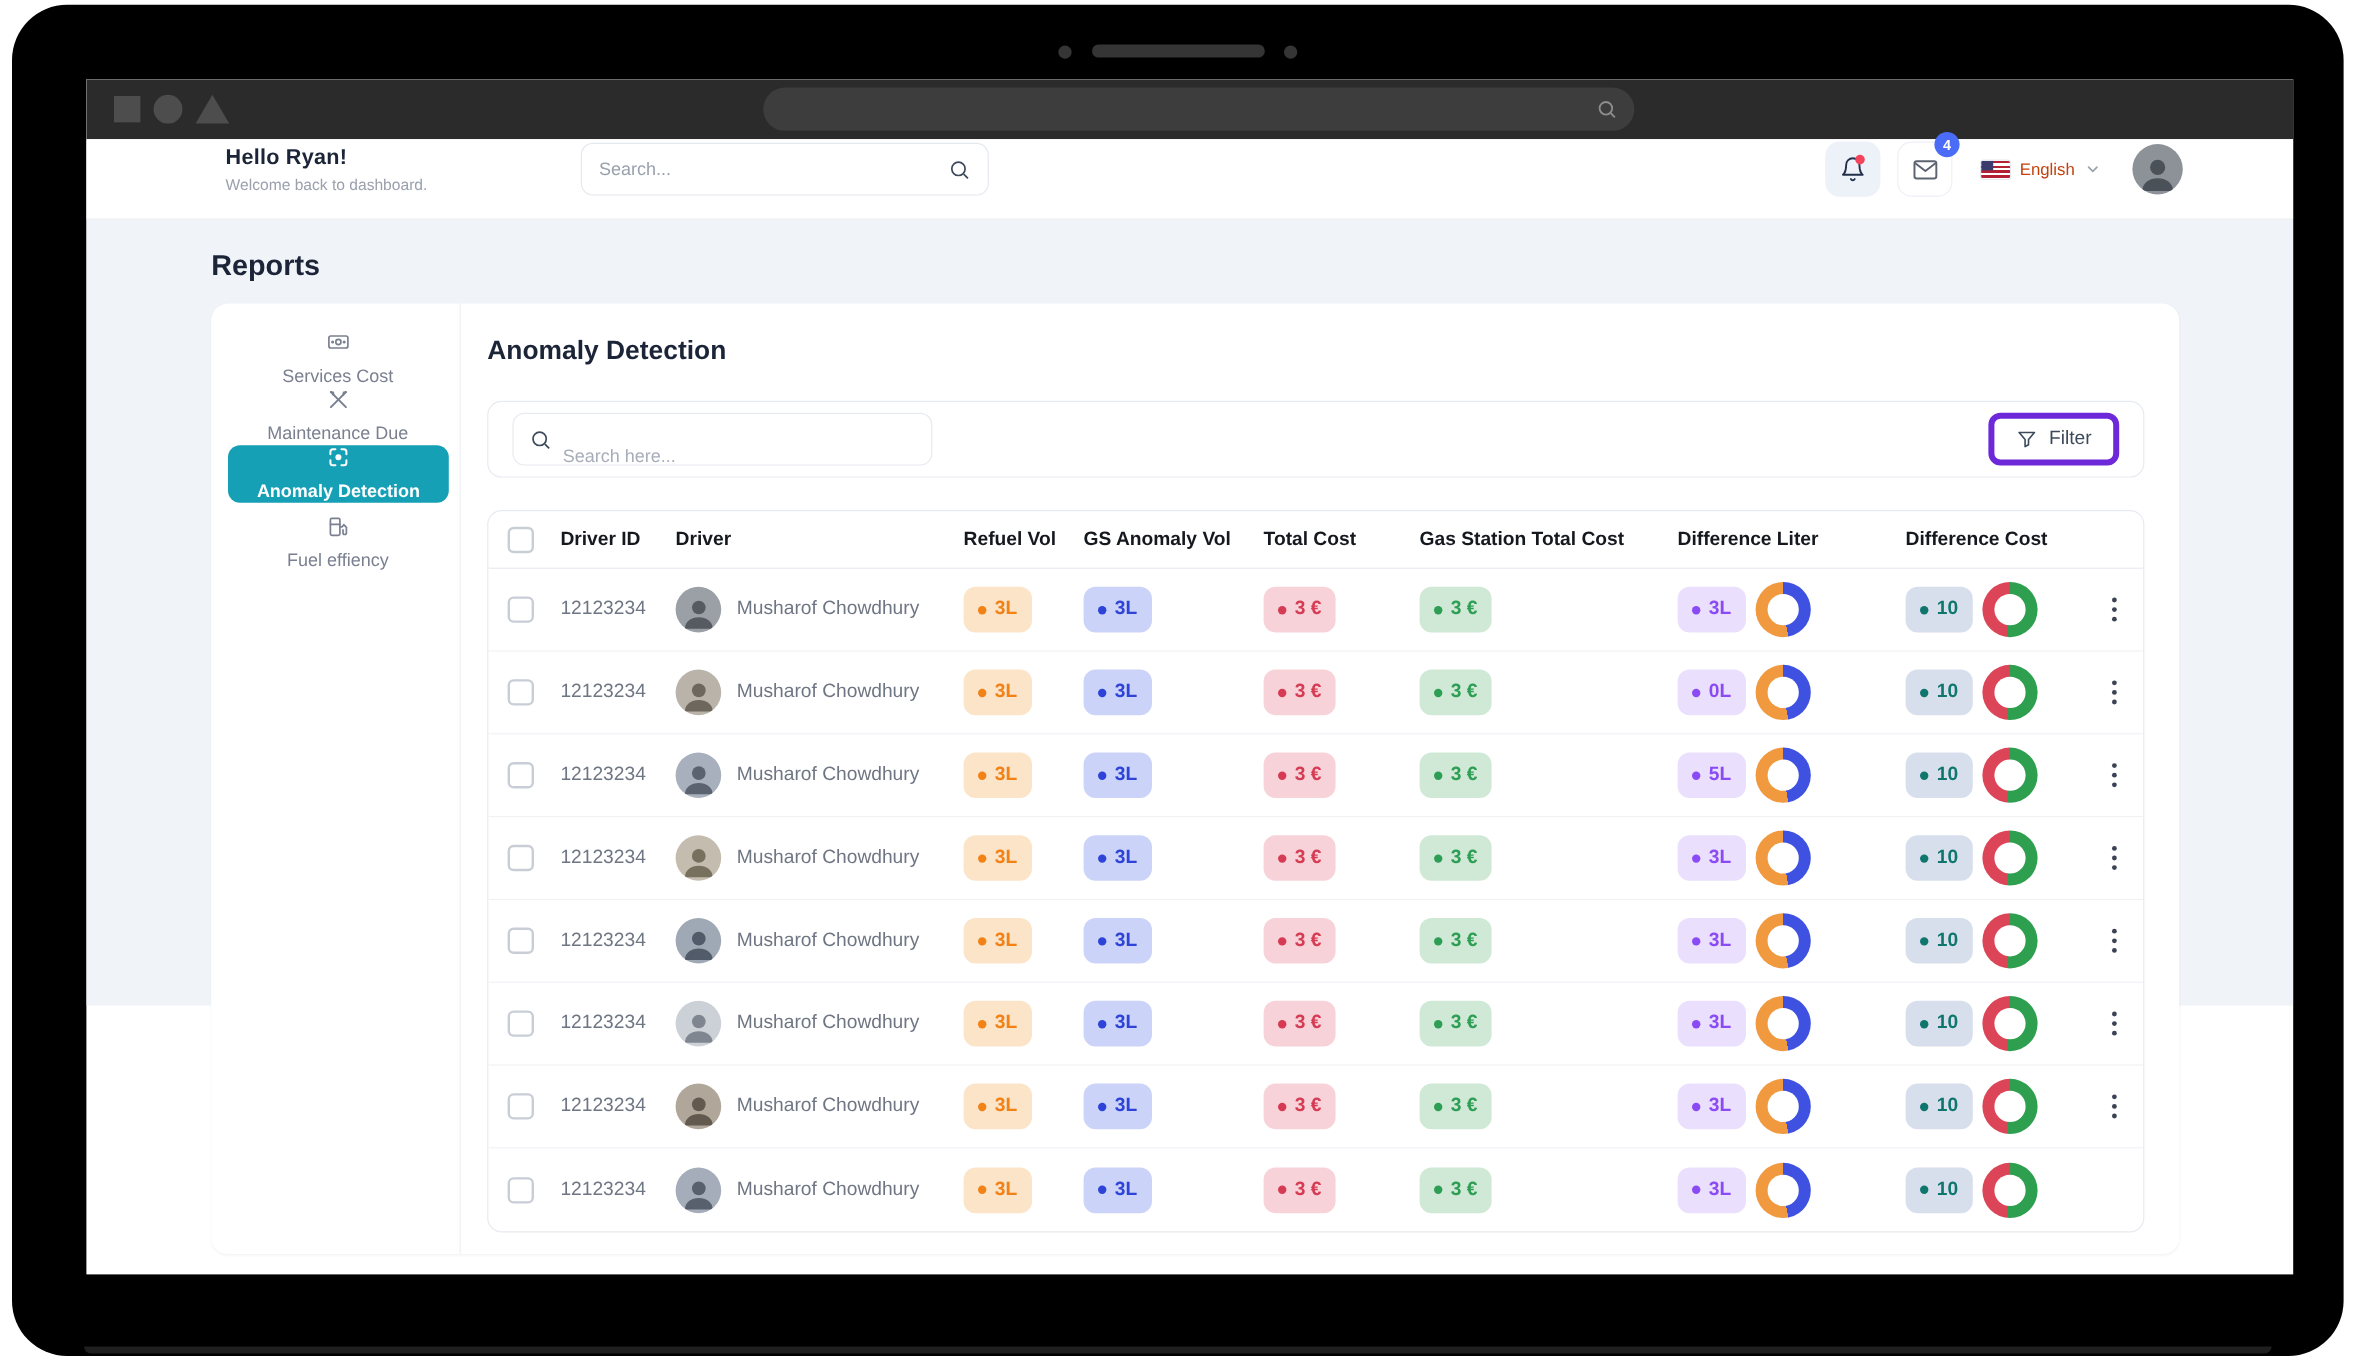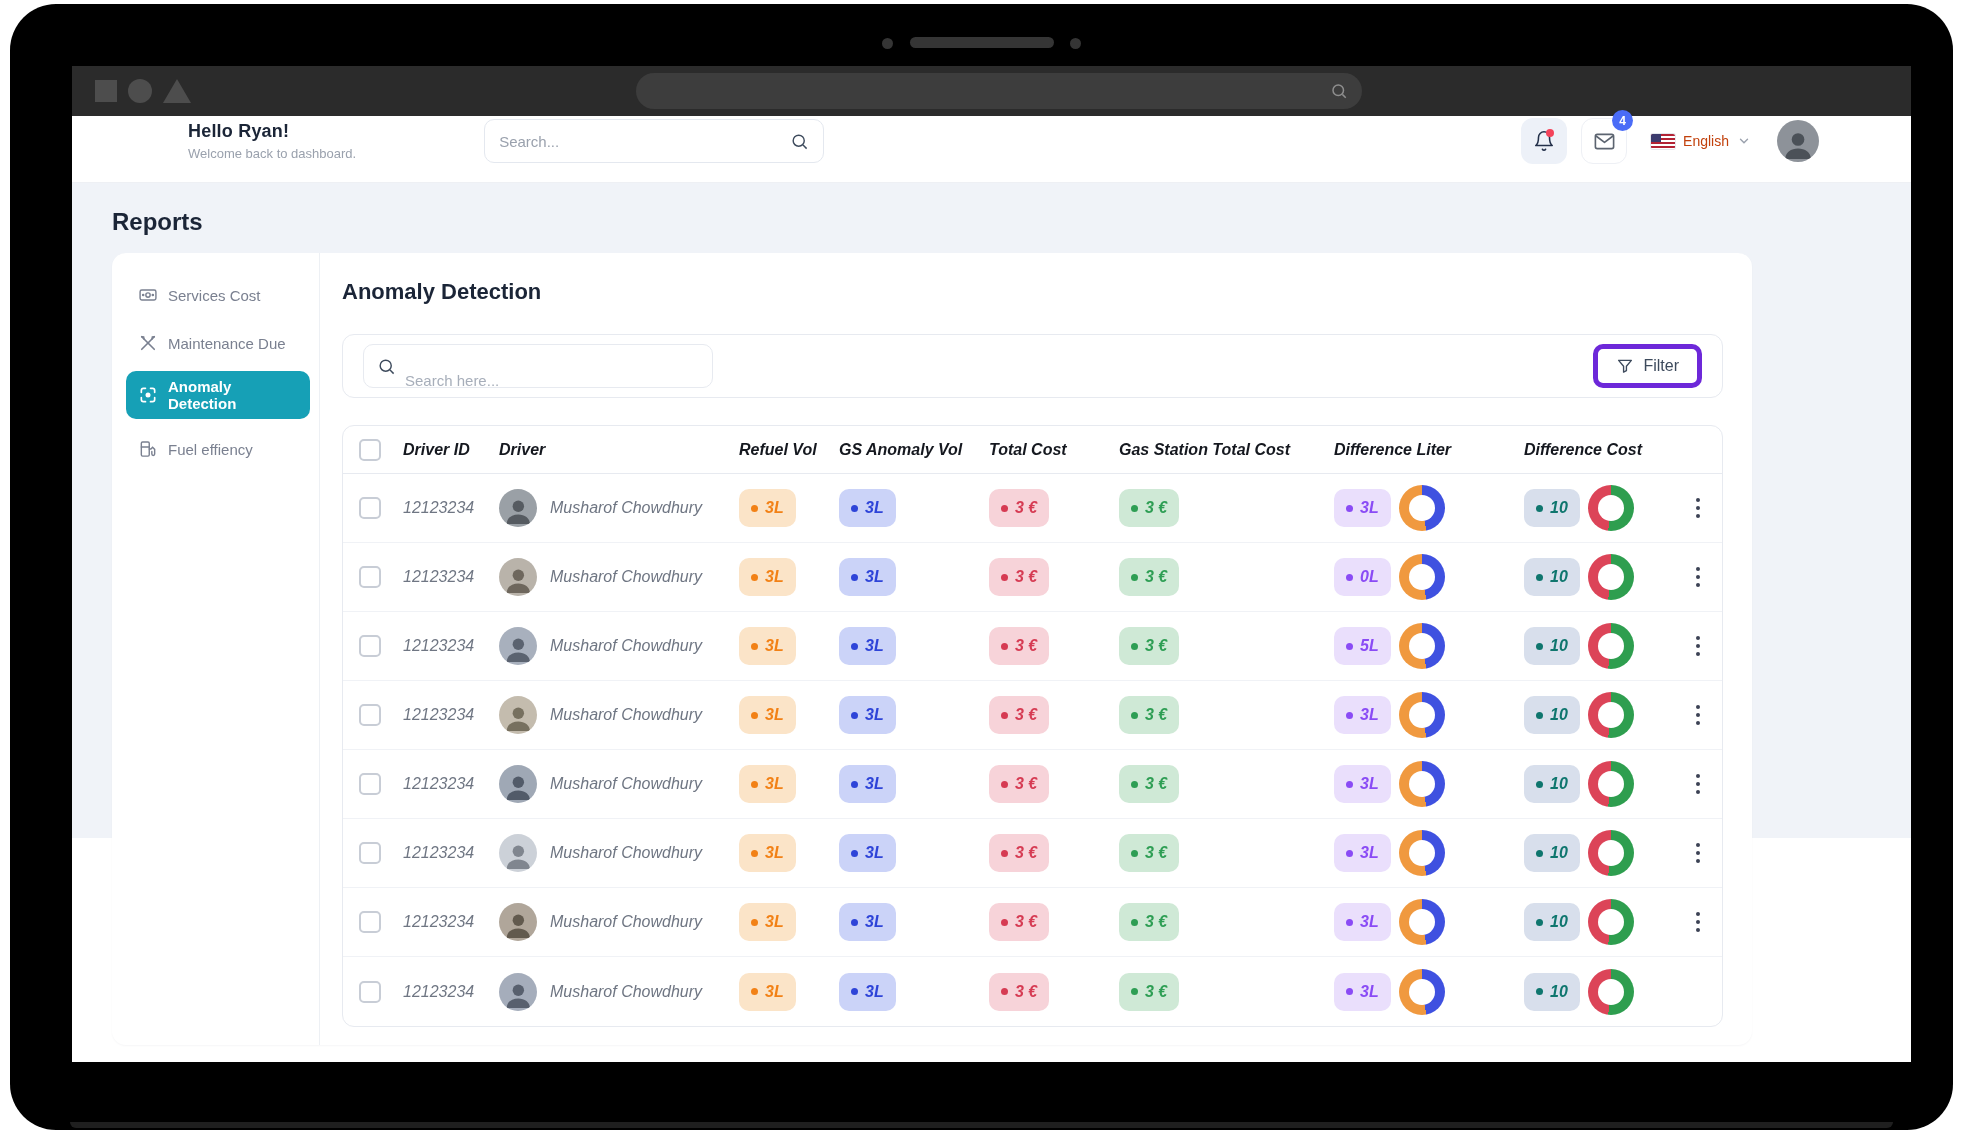--- a/index.html
+++ b/index.html
@@ -53,29 +53,29 @@
   .lang { display:flex; align-items:center; gap:8px; margin-left:10px; cursor:pointer; }
   .flag { width:24px; height:15px; position:relative; border-radius:2px; overflow:hidden;
           background:repeating-linear-gradient(180deg,#b22234 0 2px,#fff 2px 4px); box-shadow:0 0 0 1px #e5e8ee; }
   .flag .canton { position:absolute; left:0; top:0; width:10px; height:8px; background:#3c3b6e; }
   .lang-label { font-size:14px; color:#c2410c; }
   .avatar { border-radius:50%; overflow:hidden; display:flex; align-items:flex-end; justify-content:center; }
   .avatar svg { width:86%; height:86%; }
   .hdr-avatar { width:42px; height:42px; background:#8d9299; color:#4b5158; margin-left:12px; cursor:pointer; }
 
   
-  .page { height:656px; background:#f0f3f8; padding:26px 0 0 40px; }
+  .page { height:656px; background:#f0f3f8; padding:26px 0 0 104px; }
   .page-title { font-size:24px; font-weight:700; color:#1b2537; }
   .card { margin-top:17px; width:1640px; height:792px; background:#fff; border-radius:14px;
           display:flex; box-shadow:0 1px 2px rgba(20,30,60,.04); }
 
   
   .side { width:208px; border-right:1px solid #edf0f4; padding:22px 12px 0 16px; flex-shrink:0; }
   .side-item { height:40px; display:flex; align-items:center; gap:10px; padding:0 10px;
-               border-radius:10px; margin-bottom:8px; color:#7a8090; font-size:15px; cursor:pointer; }
+               border-radius:10px; margin-bottom:8px; color:#7a8090; font-size:15px; cursor:pointer;flex-direction:column; }
   .side-item svg { flex-shrink:0; }
   .side-item.active { height:48px; background:#16a0b6; color:#fff; font-weight:700; margin:6px 0 10px -2px;
                       padding:0 12px; width:184px; }
 
   
   .main { flex:1; padding:26px 29px 0 22px; }
   .panel-title { font-size:22px; font-weight:700; color:#1b2537; }
   .toolbar { margin-top:29px; height:64px; border:1px solid #e7eaf0; border-radius:12px;
              display:flex; align-items:center; padding:0 20px; gap:16px; }
   .tb-search { width:350px; height:44px; border:1px solid #e7eaf0; border-radius:10px;
@@ -86,21 +86,21 @@
   .date-btn { height:44px; border:1px solid #e7eaf0; border-radius:10px; background:#fff;
               display:flex; align-items:center; gap:10px; padding:0 16px; cursor:pointer;
               font-size:15px; font-weight:700; color:#3d4a5c; }
   .filter-btn { margin-left:auto; height:44px; border:5px solid #6d28d9; border-radius:10px; background:#fff;
               display:flex; align-items:center; gap:9px; padding:0 18px; cursor:pointer;
               font-size:16px; color:#3d4a5c; }
 
   
   .table-box { margin-top:27px; border:1px solid #e7eaf0; border-radius:12px; overflow:hidden; }
   .trow { display:grid; grid-template-columns:44px 96px 240px 100px 150px 130px 215px 190px 150px 1fr;
-          align-items:center; padding-left:16px;font-style:italic; }
+          align-items:center; padding-left:16px; }
   .thead { height:48px; border-bottom:1px solid #e7eaf0; }
   .th { font-size:16px; font-weight:700; color:#15181f; }
   .tbody .trow { height:69px; border-bottom:1px solid #f0f2f6; }
   .tbody .trow:last-child { border-bottom:none; }
   .checkbox { width:22px; height:22px; border:2px solid #c8cdd6; border-radius:5px; background:#fff; cursor:pointer; }
   .cell-id { font-size:16px; color:#6f7683; }
   .cell-driver { display:flex; align-items:center; gap:13px; }
   .row-avatar { width:38px; height:38px; }
   .driver-name { font-size:16px; color:#6f7683; }
 

